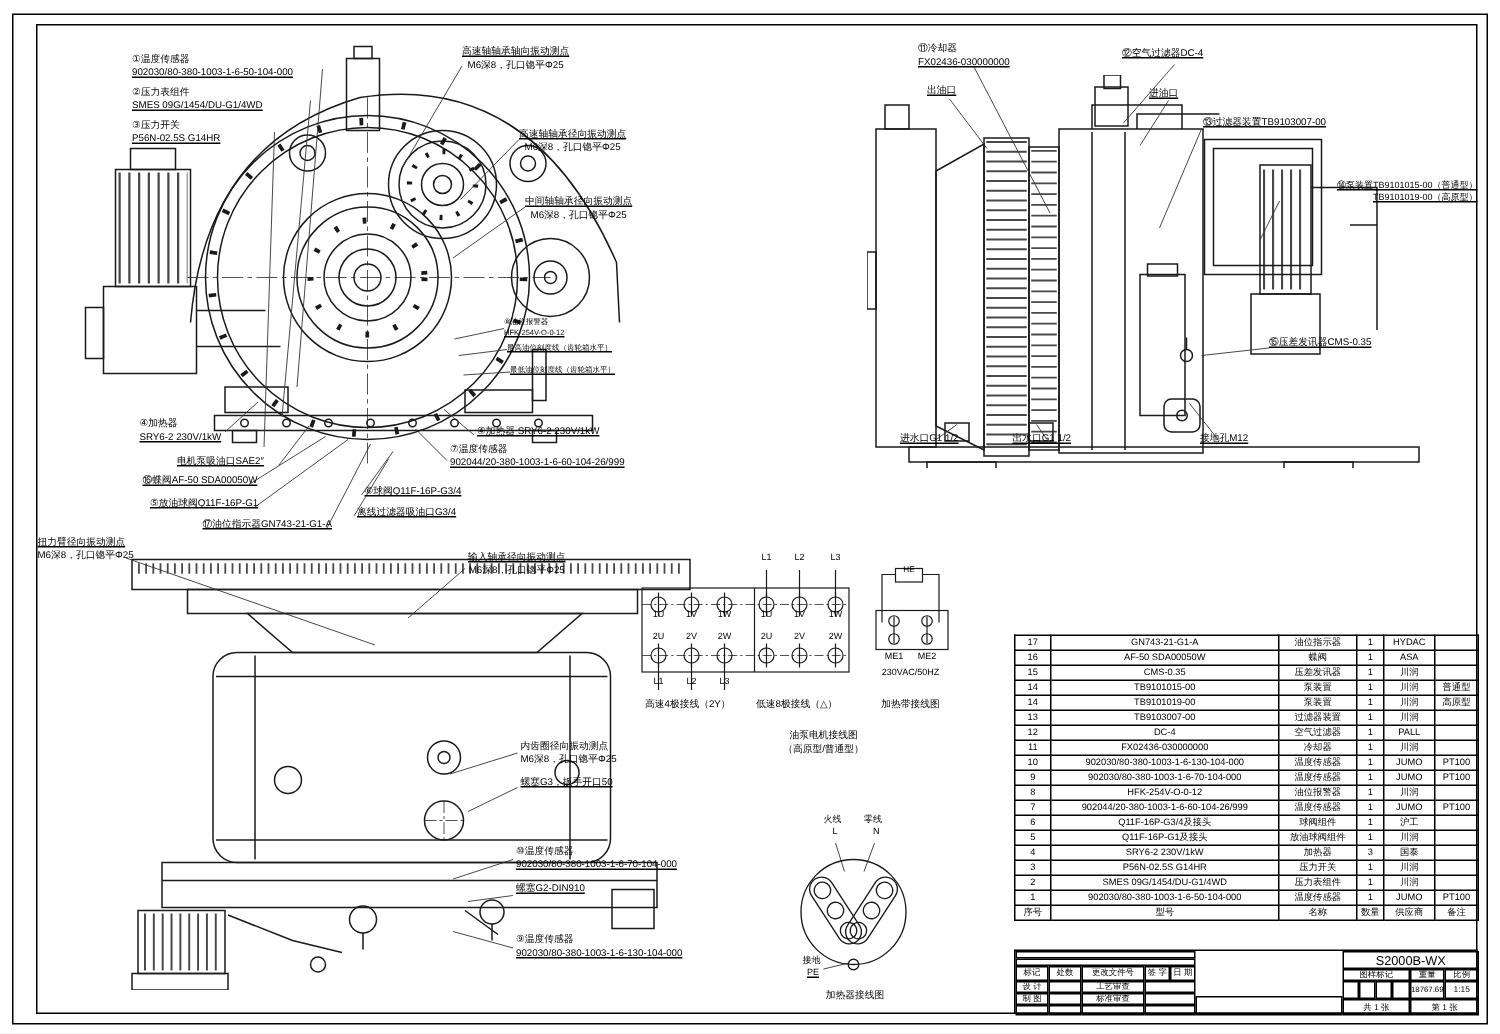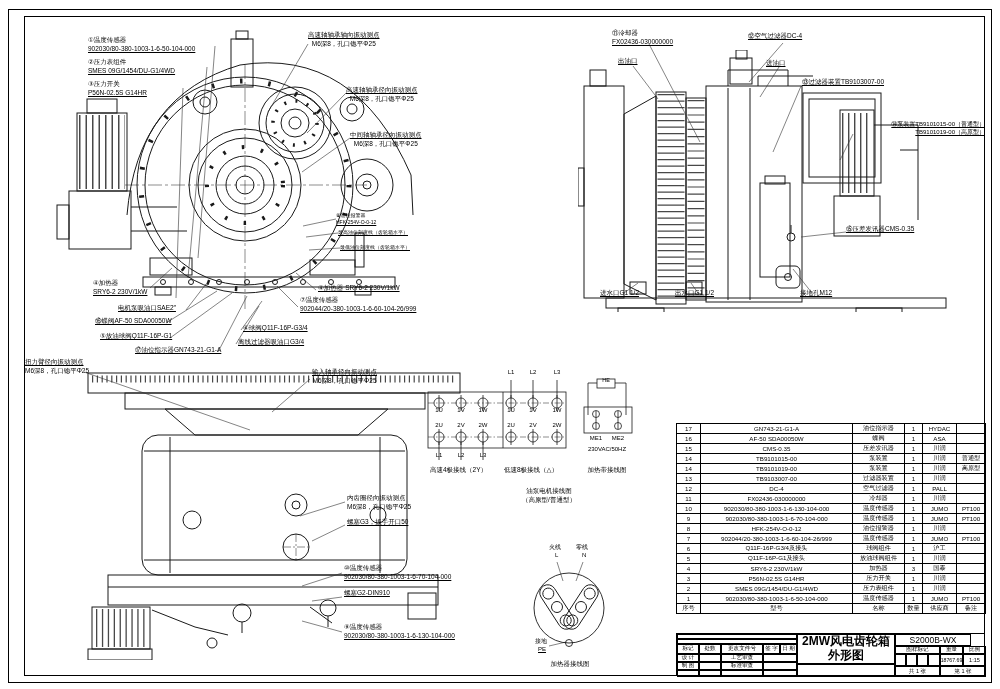--- a/index.html
+++ b/index.html
@@ -562,27 +562,23 @@
     <div class="cell" style="left:86px;top:20px;width:34px;height:8px"></div>
     <div class="cell" style="left:0;top:28px;width:22px;height:8px">制 图</div>
     <div class="cell" style="left:22px;top:28px;width:22px;height:8px"></div>
     <div class="cell" style="left:44px;top:28px;width:42px;height:8px">标准审查</div>
     <div class="cell" style="left:86px;top:28px;width:34px;height:8px"></div>
     <div class="cell" style="left:0;top:36px;width:22px;height:7px"></div>
     <div class="cell" style="left:22px;top:36px;width:22px;height:7px"></div>
     <div class="cell" style="left:44px;top:36px;width:42px;height:7px"></div>
     <div class="cell" style="left:86px;top:36px;width:34px;height:7px"></div>
 
-    <div class="cell title" style="left:120px;top:0;width:98px;height:30px">
-      <span>2MW风电齿轮箱</span>
-      <span>外形图</span>
-    </div>
     <div class="cell" style="left:120px;top:30px;width:98px;height:13px"></div>
 
-    <div class="cell code" style="left:218px;top:0;width:76px;height:12px">S2000B-WX</div>
+    <div class="cell code" style="left:218px;top:0;width:91px;height:12px">S2000B-WX</div>
     <div class="cell" style="left:218px;top:12px;width:45px;height:8px">图样标记</div>
     <div class="cell" style="left:263px;top:12px;width:23px;height:8px">重量</div>
     <div class="cell" style="left:286px;top:12px;width:23px;height:8px">比例</div>
     <div class="cell" style="left:218px;top:20px;width:11px;height:12px"></div>
     <div class="cell" style="left:229px;top:20px;width:11px;height:12px"></div>
     <div class="cell" style="left:240px;top:20px;width:11px;height:12px"></div>
     <div class="cell" style="left:251px;top:20px;width:12px;height:12px"></div>
     <div class="cell" style="left:263px;top:20px;width:23px;height:12px;font-size:5.2px">18767.69</div>
     <div class="cell" style="left:286px;top:20px;width:23px;height:12px">1:15</div>
     <div class="cell" style="left:218px;top:32px;width:45px;height:11px">共 1 张</div>

